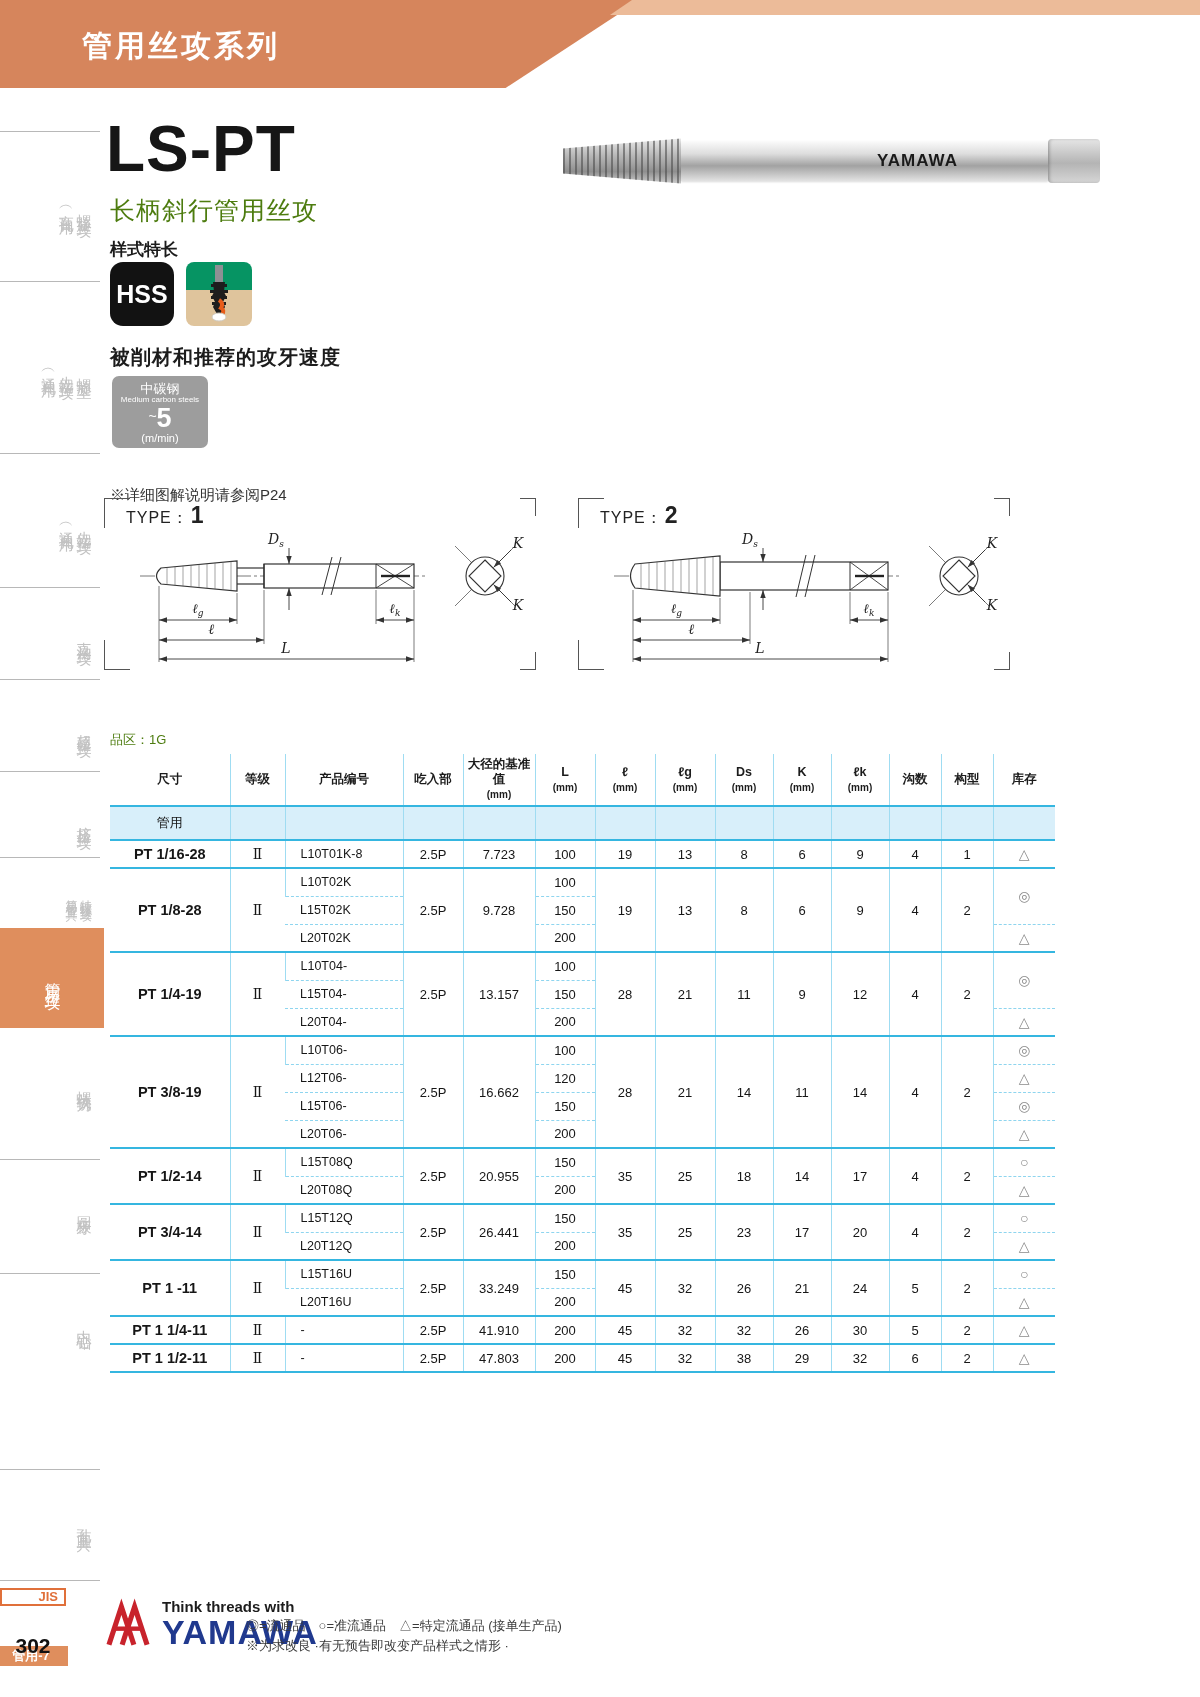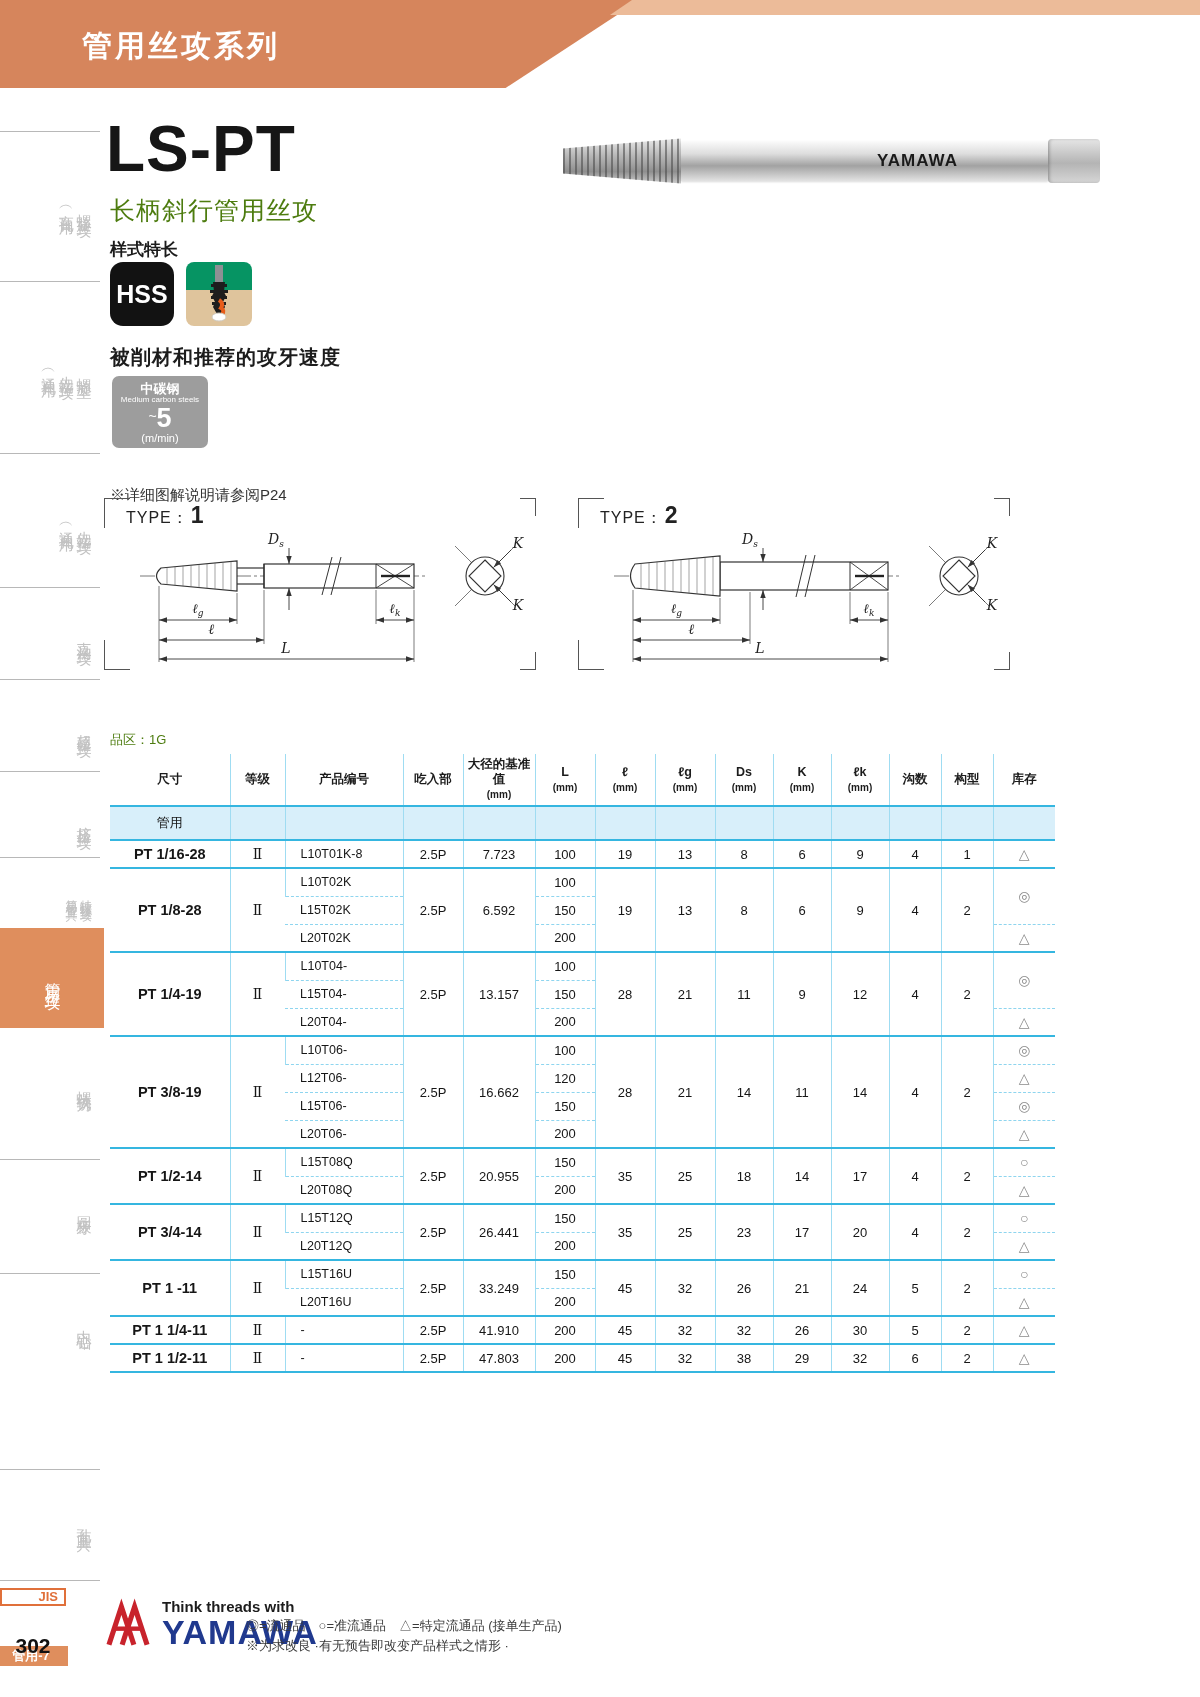--- a/index.html
+++ b/index.html
@@ -49,21 +49,21 @@
   .photo-shank span { position:absolute; right:90px; top:50%; transform:translateY(-50%);
     font-size:17px; font-weight:bold; letter-spacing:1px; color:#1a1a1a; }
   .photo-square { width:52px; height:44px; border-radius:4px;
     background:linear-gradient(180deg,#e6e6e6,#b4b4b4 55%,#d6d6d6);
     box-shadow:inset 2px 0 3px rgba(0,0,0,.18); }
 
   
   .speed-heading { position:absolute; left:110px; top:344px; font-size:20px; font-weight:bold; letter-spacing:1px; }
   .speed-box { position:absolute; left:112px; top:376px; width:96px; height:72px; background:#9d9d9d;
     border-radius:7px; color:#fff; text-align:center; padding-top:6px; line-height:1.1; }
-  .speed-box .m-cn { font-size:13px; font-weight:bold; }
+  .speed-box .m-cn { font-size:13px; font-weight:normal; }
   .speed-box .m-en { font-size:8px; }
   .speed-box .m-val { font-size:27px; font-weight:bold; line-height:1; margin-top:0px; }
   .speed-box .m-val .tilde { font-size:14px; font-weight:normal; vertical-align:6px; }
   .speed-box .m-unit { font-size:11px; }
   .note-p24 { position:absolute; left:110px; top:486px; font-size:15px; color:#333; }
 
   
   .diagram { position:absolute; top:498px; width:432px; height:172px; }
   .diagram.d1 { left:104px; } .diagram.d2 { left:578px; }
   .corner { position:absolute; width:26px; height:30px; }
@@ -400,21 +400,21 @@
             <td rowspan="1">9</td>
             <td rowspan="1">4</td>
             <td rowspan="1">1</td>
             <td class="stock" rowspan="1">△</td>
           </tr>
           <tr class="gstart">
             <td class="size" rowspan="3">PT 1/8-28</td>
             <td class="grade" rowspan="3">Ⅱ</td>
             <td class="code dash">L10T02K</td>
             <td rowspan="3">2.5P</td>
-            <td rowspan="3">6.592</td>
+            <td rowspan="3">9.728</td>
             <td class="dash">100</td>
             <td rowspan="3">19</td>
             <td rowspan="3">13</td>
             <td rowspan="3">8</td>
             <td rowspan="3">6</td>
             <td rowspan="3">9</td>
             <td rowspan="3">4</td>
             <td rowspan="3">2</td>
             <td class="stock dash" rowspan="2">◎</td>
           </tr>

